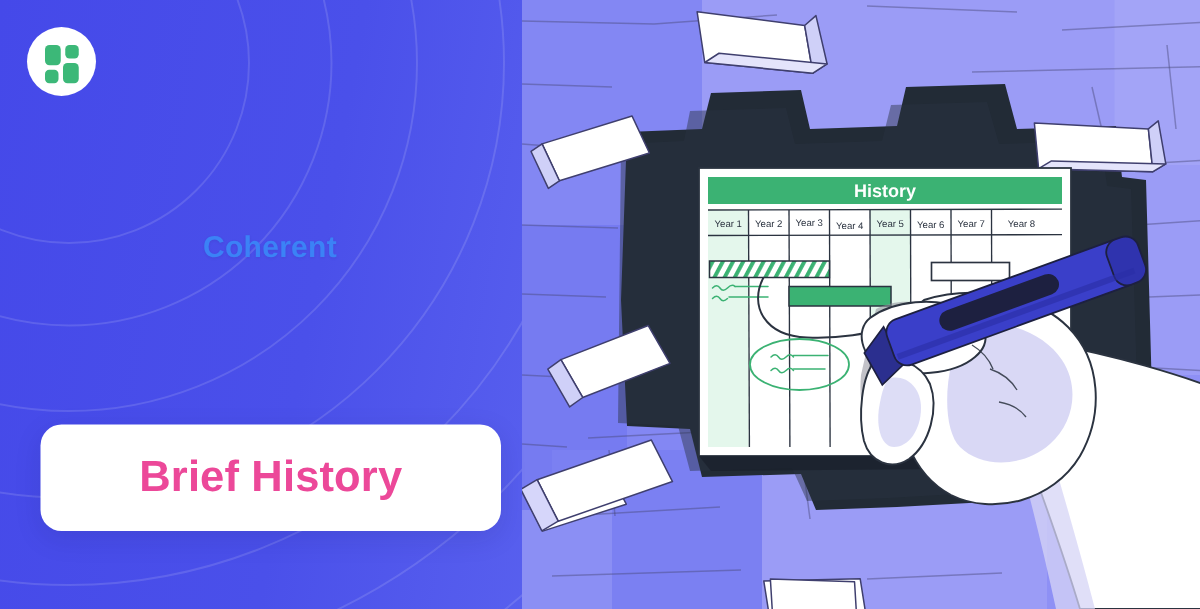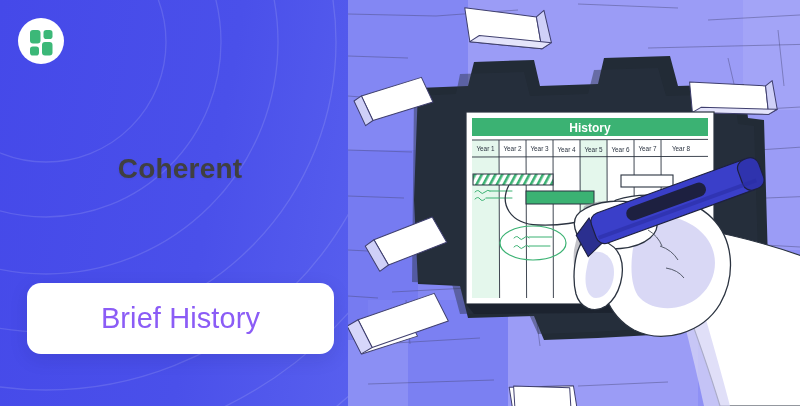--- a/index.html
+++ b/index.html
@@ -17,28 +17,28 @@
   .illus{position:absolute;left:330px;top:0;width:470px;height:406px;padding-left:18px;}
 
   
   .left-panel{position:absolute;left:0;top:0;width:360px;height:406px;}
 
   .logo{position:absolute;left:18px;top:18px;width:46px;height:46px;
         border-radius:50%;background:#ffffff;}
   .logo svg{position:absolute;left:0;top:0;}
 
   .brand{position:absolute;left:0;top:155px;width:360px;text-align:center;
-         color:#404040;font-size:28px;font-weight:700;letter-spacing:.2px;
+         color:#3b82f6;font-size:20px;font-weight:700;letter-spacing:.2px;
          line-height:1;text-shadow:0 1px 2px rgba(30,30,90,.10);}
 
   .title-card{position:absolute;left:27px;top:283px;width:307px;height:71px;
               background:#ffffff;border-radius:14px;
               box-shadow:0 5px 18px rgba(25,25,90,.13);
               display:flex;align-items:center;justify-content:center;}
-  .title-card .title-text{color:#8b5cf6;font-size:29px;font-weight:400;
+  .title-card .title-text{color:#ec4899;font-size:29px;font-weight:700;
               letter-spacing:.1px;line-height:1;}
 </style>
 </head>
 <body>
 
 <div id="banner">
 
   <div class="bg-base"></div>
 
   <svg class="bg-rings" width="800" height="406" viewBox="0 0 800 406">

